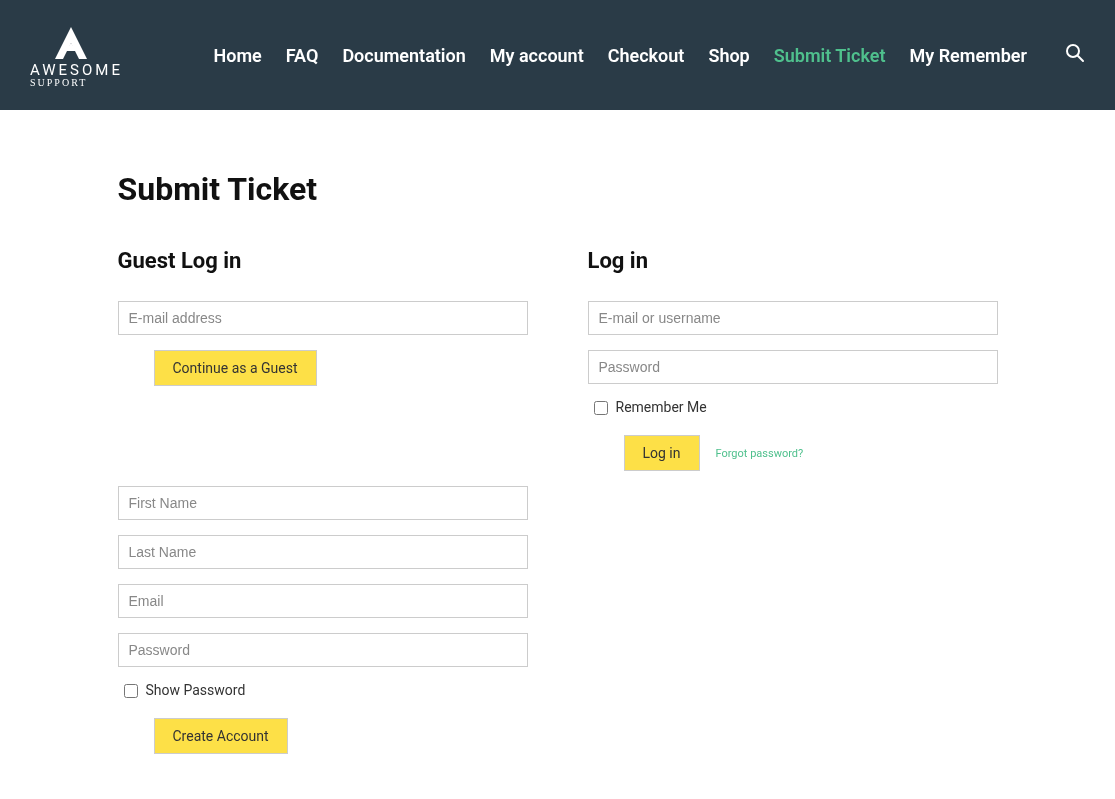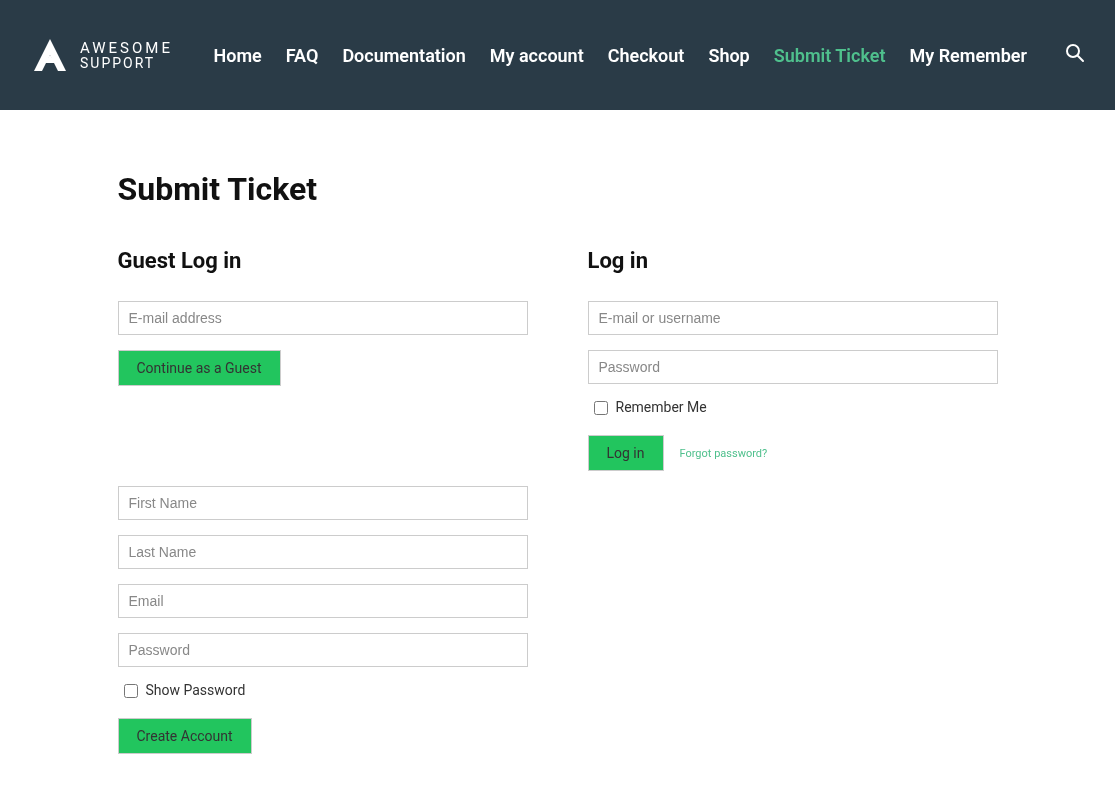--- a/index.html
+++ b/index.html
@@ -17,40 +17,42 @@
       height: 110px;
       display: flex;
       align-items: center;
       padding: 0 30px;
     }
     .logo {
       display: flex;
       align-items: center;
       color: #fff;
       margin-right: auto;
+      flex-direction: column;
     }
     .logo-icon {
       width: 40px;
       height: 40px;
       margin-right: 10px;
     }
     .logo-text {
       display: flex;
       flex-direction: column;
       line-height: 1;
     }
     .logo-text-top {
       font-size: 15px;
       font-weight: 400;
       letter-spacing: 3px;
     }
     .logo-text-bottom {
-      font-size: 14px;
+      font-size: 10px;
       font-weight: 400;
       letter-spacing: 2px;
+      font-family: Liberation Serif, serif;
     }
     .nav {
       display: flex;
       align-items: center;
       gap: 24px;
     }
     .nav-item {
       color: #fff;
       font-size: 18px;
       font-weight: 600;
@@ -96,27 +98,28 @@
       padding: 4px 10px;
       font-size: 14px;
       color: #333;
       margin-bottom: 15px;
       background: #fff;
     }
     .form-input::placeholder {
       color: #888;
     }
     .btn {
-      background: #22c55e;
+      background: #fde047;
       border: 1px solid #ccc;
       padding: 9px 18px;
       font-size: 14px;
       color: #333;
       cursor: pointer;
       font-family: inherit;
+      margin-left: 36px;
     }
     .checkbox-row {
       display: flex;
       align-items: flex-end;
       gap: 8px;
       margin-bottom: 20px;
       font-size: 14px;
       padding-left: 6px;
     }
     .checkbox-row input[type="checkbox"] {

